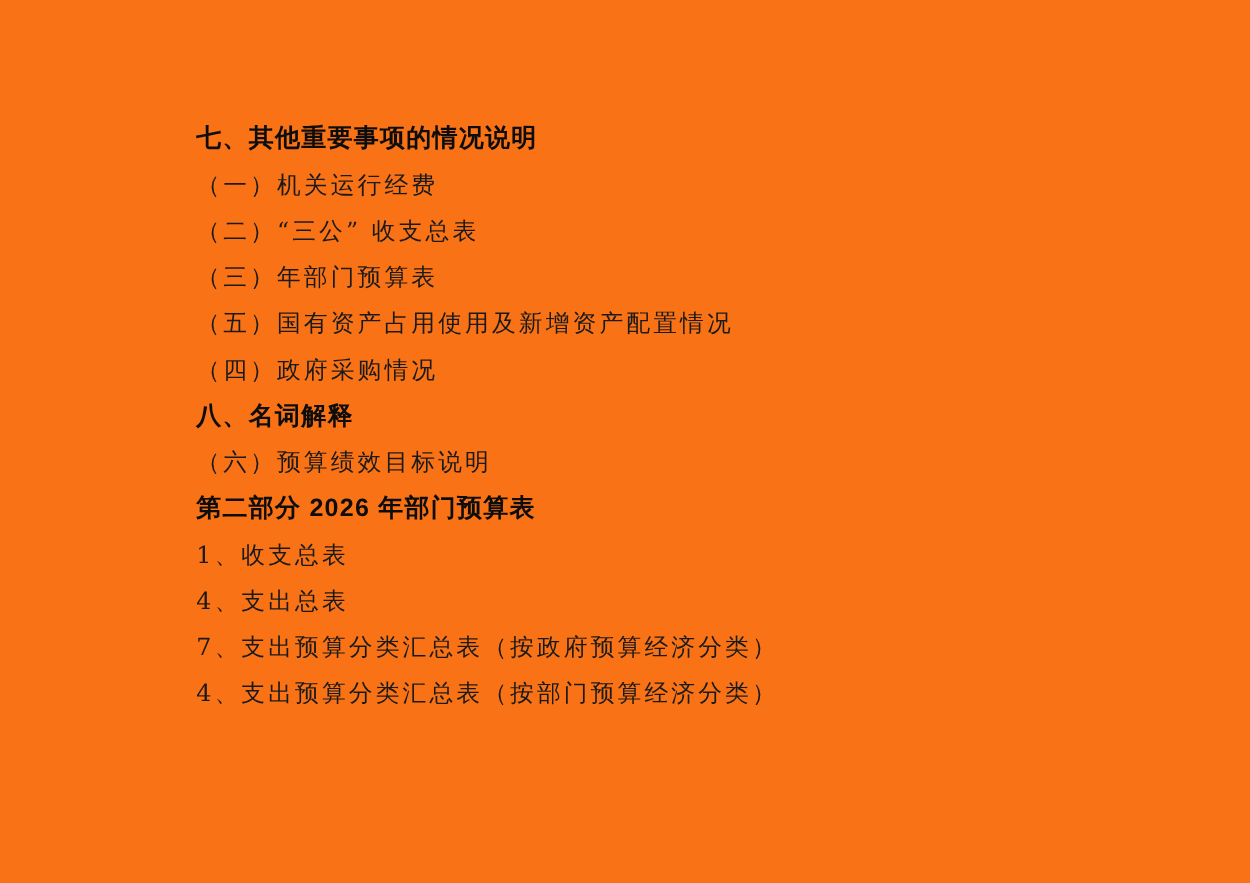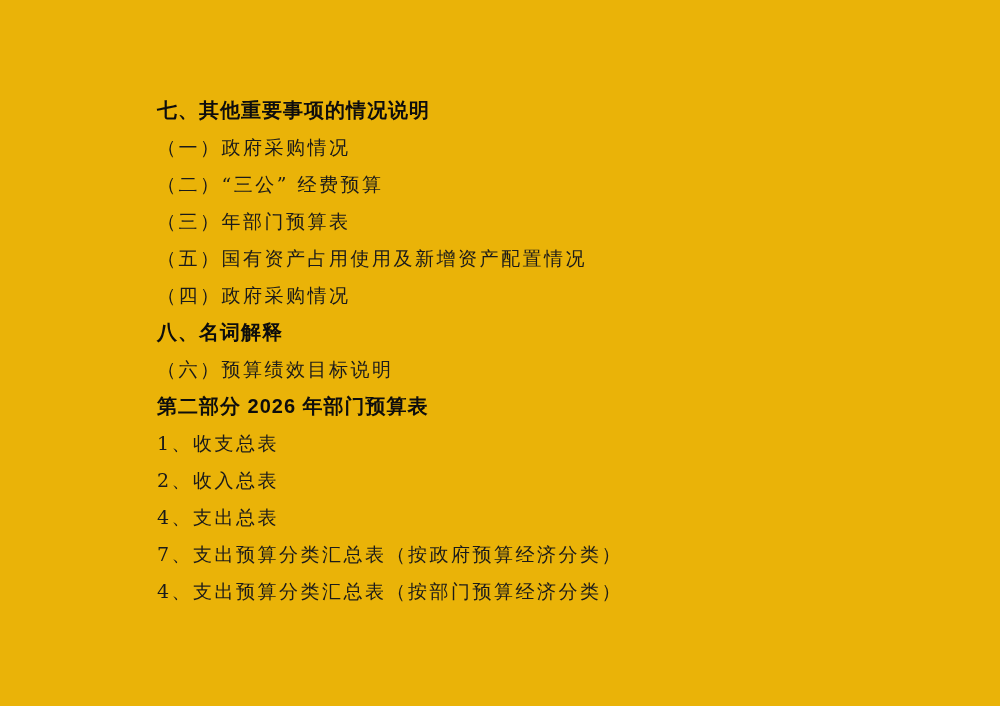--- a/index.html
+++ b/index.html
@@ -4,21 +4,21 @@
 <style>
   html, body {
     margin: 0;
     padding: 0;
     background: #ffffff;
   }
   .page {
     position: relative;
     width: 1000px;
     height: 706px;
-    background: #eab308;
+    background: #f97316;
     overflow: hidden;
   }
   .content {
     position: absolute;
     left: 157px;
     top: 92px;
     width: 700px;
   }
   .line {
     height: 37px;
@@ -40,27 +40,26 @@
     letter-spacing: 2.5px;
     color: #1a1a1a;
   }
 </style>
 </head>
 <body>
 
 <div class="page">
   <div class="content">
     <div class="line heading">七、其他重要事项的情况说明</div>
-    <div class="line item">（一）政府采购情况</div>
-    <div class="line item">（二）“三公” 经费预算</div>
+    <div class="line item">（一）机关运行经费</div>
+    <div class="line item">（二）“三公” 收支总表</div>
     <div class="line item">（三）年部门预算表</div>
     <div class="line item">（五）国有资产占用使用及新增资产配置情况</div>
     <div class="line item">（四）政府采购情况</div>
     <div class="line heading">八、名词解释</div>
     <div class="line item">（六）预算绩效目标说明</div>
     <div class="line heading">第二部分 2026 年部门预算表</div>
     <div class="line item">1、收支总表</div>
-    <div class="line item">2、收入总表</div>
     <div class="line item">4、支出总表</div>
     <div class="line item">7、支出预算分类汇总表（按政府预算经济分类）</div>
     <div class="line item">4、支出预算分类汇总表（按部门预算经济分类）</div>
   </div>
 </div>
 
 </body></html>

